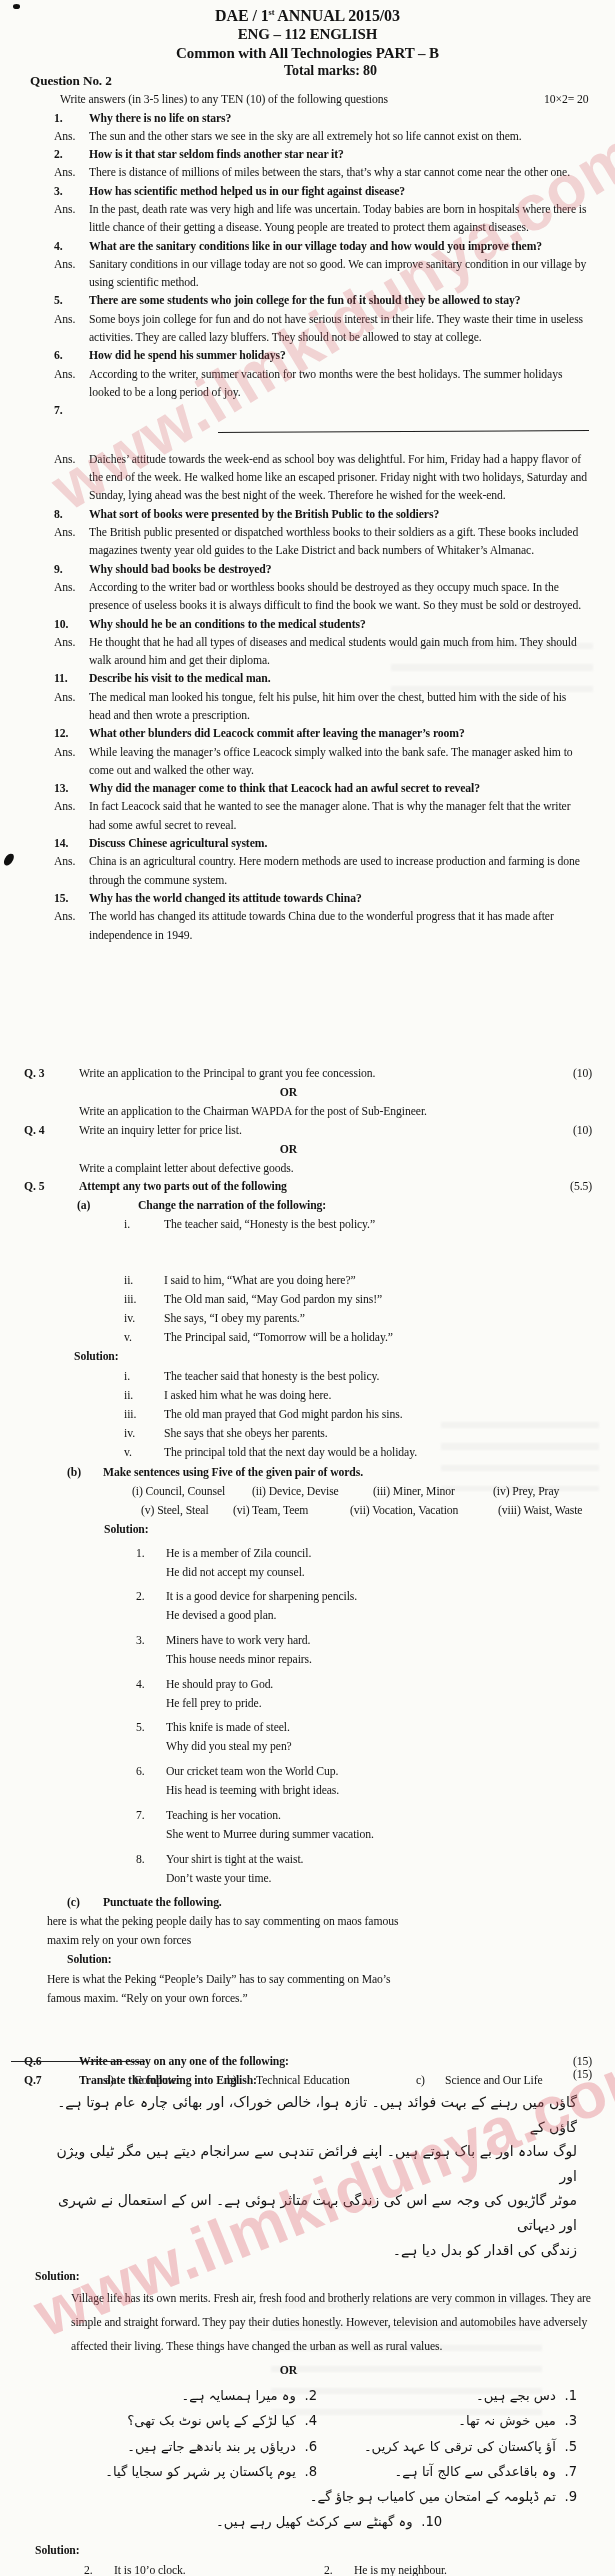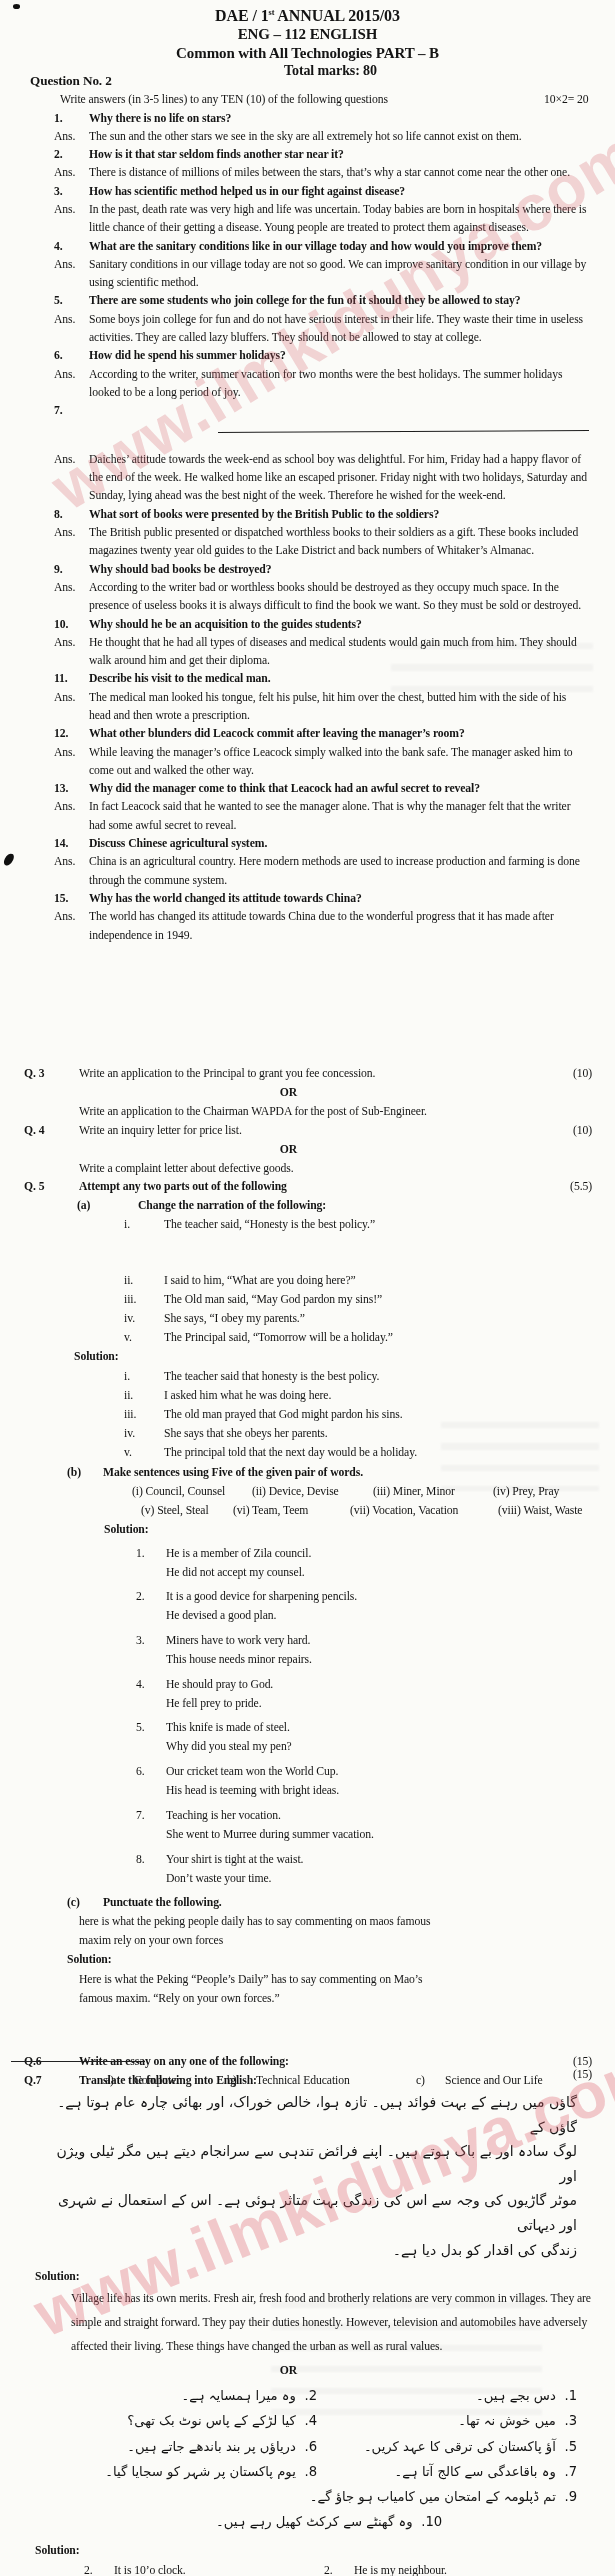--- a/index.html
+++ b/index.html
@@ -61,21 +61,21 @@
   .sol-c{padding-left:67px;font-weight:bold;line-height:19.5px;}
   .sol-q7{padding-left:35px;font-weight:bold;line-height:19.5px;}
   .pairs{display:flex;padding-left:132px;line-height:19px;}
   .pairs span{display:block;}
   .pr1 .c1{width:120px;} .pr1 .c2{width:121px;} .pr1 .c3{width:120px;}
   .pr2 .c1{width:92px;margin-left:9px;} .pr2 .c2{width:117px;} .pr2 .c3{width:148px;}
   .pair{padding-left:136px;margin-bottom:5.7px;line-height:19px;}
   .pair .l1{display:flex;}
   .pair .rn{flex:0 0 30px;}
   .pair .l2{padding-left:30px;}
-  .cline{padding-left:47px;line-height:19px;margin-left:32px;}
+  .cline{padding-left:47px;line-height:19px;}
   
   .opts{display:flex;padding-left:105px;line-height:19px;}
   .opt{display:flex;}
   .opt .ok{width:29px;}
   .opt1{width:122px;} .opt2{width:189px;}
   
   .urdu{direction:rtl;text-align:right;padding:0 38px 0 44px;
         font-family:"DejaVu Sans", sans-serif;font-size:14px;line-height:24px;}
   .upara div{line-height:24.6px;}
   .para{padding-left:71px;padding-right:19px;line-height:24px;}
@@ -197,21 +197,21 @@
         <span class="n">9.</span>
         <span class="t">Why should bad books be destroyed?</span>
       </div>
     <div class="item a">
         <span class="n">Ans.</span>
         <span class="t">According to the writer bad or worthless books should be destroyed as they occupy much space. In the presence of useless books it is always difficult to find the book we want. So they must be sold or destroyed.</span>
       </div>
 
     <div class="item q">
         <span class="n">10.</span>
-        <span class="t">Why should he be an acquisition to the guides students?</span>
+        <span class="t">Why should he be an conditions to the medical students?</span>
       </div>
     <div class="item a">
         <span class="n">Ans.</span>
         <span class="t">He thought that he had all types of diseases and medical students would gain much from him. They should walk around him and get their diploma.</span>
       </div>
 
     <div class="item q">
         <span class="n">11.</span>
         <span class="t">Describe his visit to the medical man.</span>
       </div>

